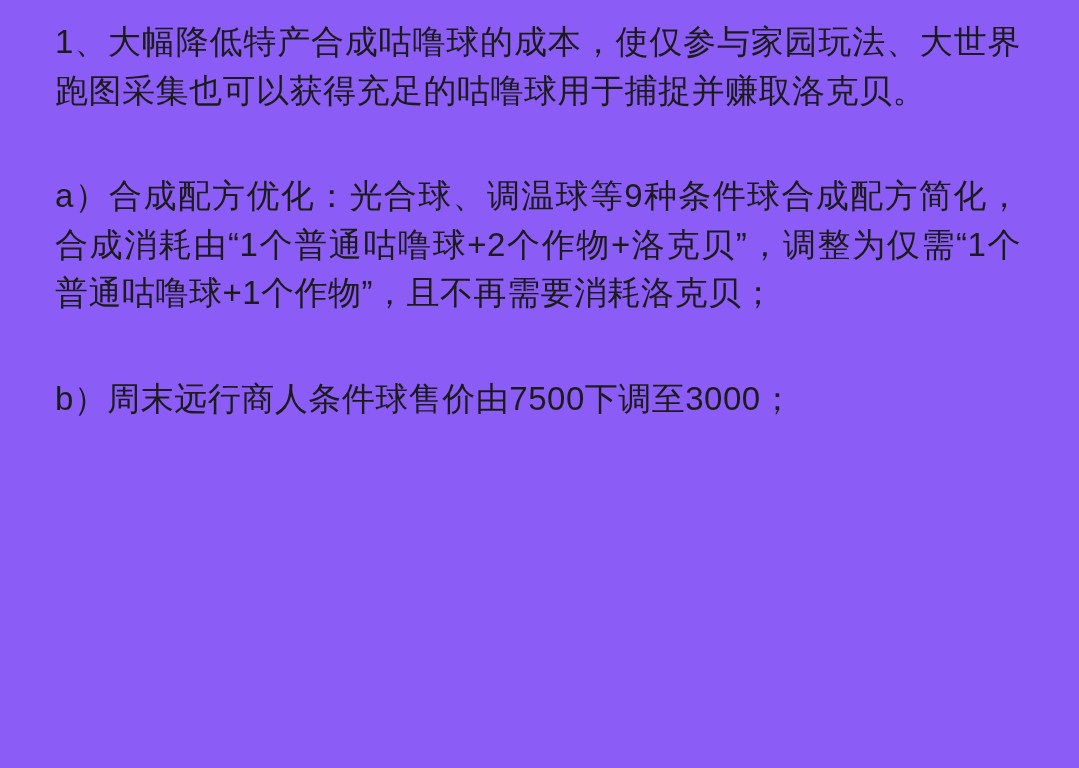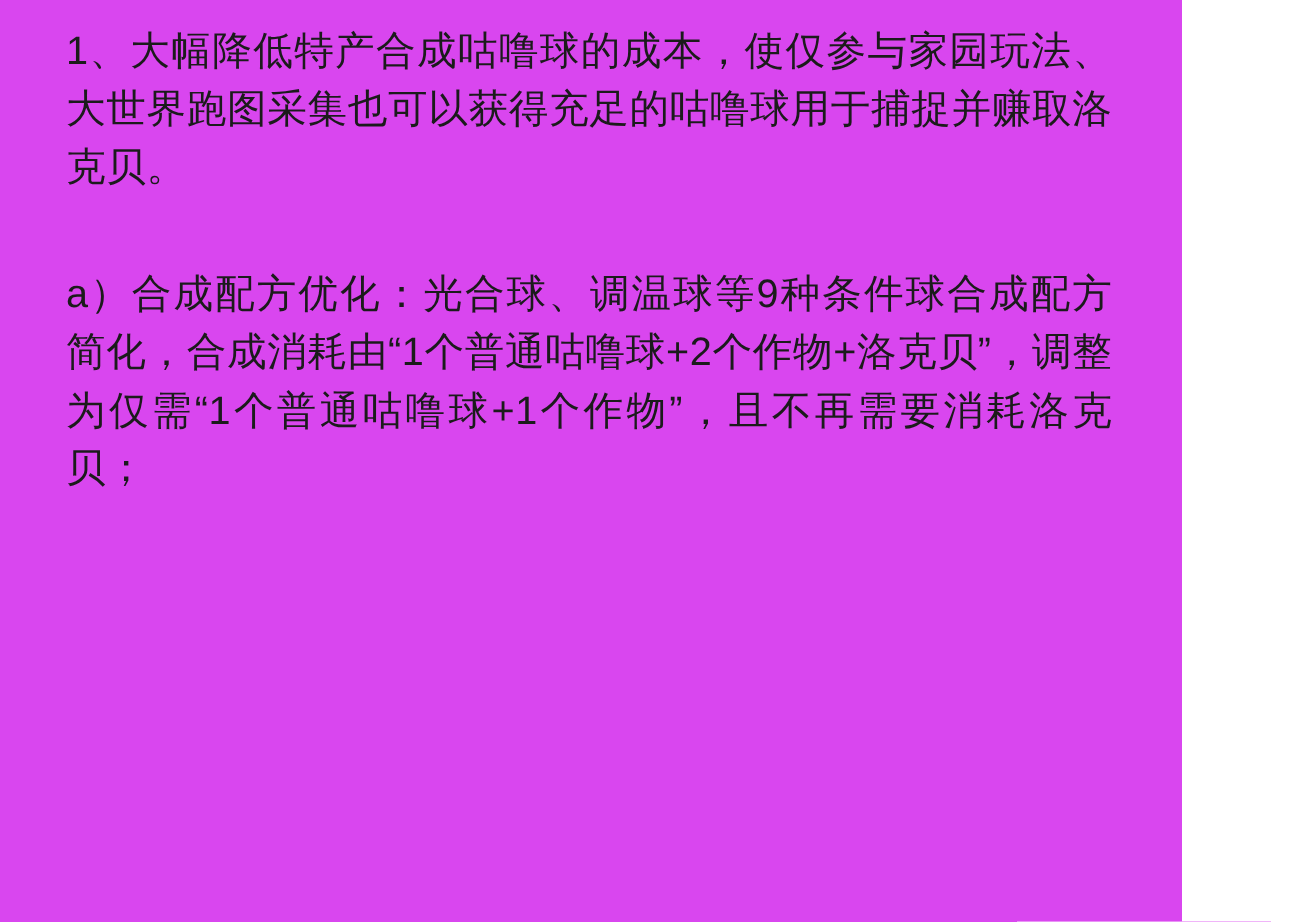--- a/index.html
+++ b/index.html
@@ -9,24 +9,24 @@
   body {
     width: 1079px;
     height: 768px;
     background: #ffffff;
     font-family: "Liberation Sans", "DejaVu Sans", sans-serif;
     color: #1a1a1a;
     overflow: hidden;
   }
   .page {
     box-sizing: border-box;
-    width: 985px;
+    width: 1079px;
     height: 768px;
     padding: 18px 58px 0 55px;
-    background: #d946ef;
+    background: #8b5cf6;
   }
   .para {
     font-size: 33px;
     line-height: 1.47;
     letter-spacing: 0.5px;
     color: #1b1b1b;
     margin: 0;
     font-weight: 400;
     text-align: justify;
     text-justify: inter-ideograph;
@@ -37,13 +37,14 @@
   .p-first {
     margin-top: 0;
   }
 </style>
 </head>
 <body>
 
 <div class="page">
   <p class="para p-first">1、大幅降低特产合成咕噜球的成本，使仅参与家园玩法、大世界跑图采集也可以获得充足的咕噜球用于捕捉并赚取洛克贝。</p>
   <p class="para">a）合成配方优化：光合球、调温球等9种条件球合成配方简化，合成消耗由“1个普通咕噜球+2个作物+洛克贝”，调整为仅需“1个普通咕噜球+1个作物”，且不再需要消耗洛克贝；</p>
+  <p class="para">b）周末远行商人条件球售价由7500下调至3000；</p>
 </div>
 
 </body></html>

